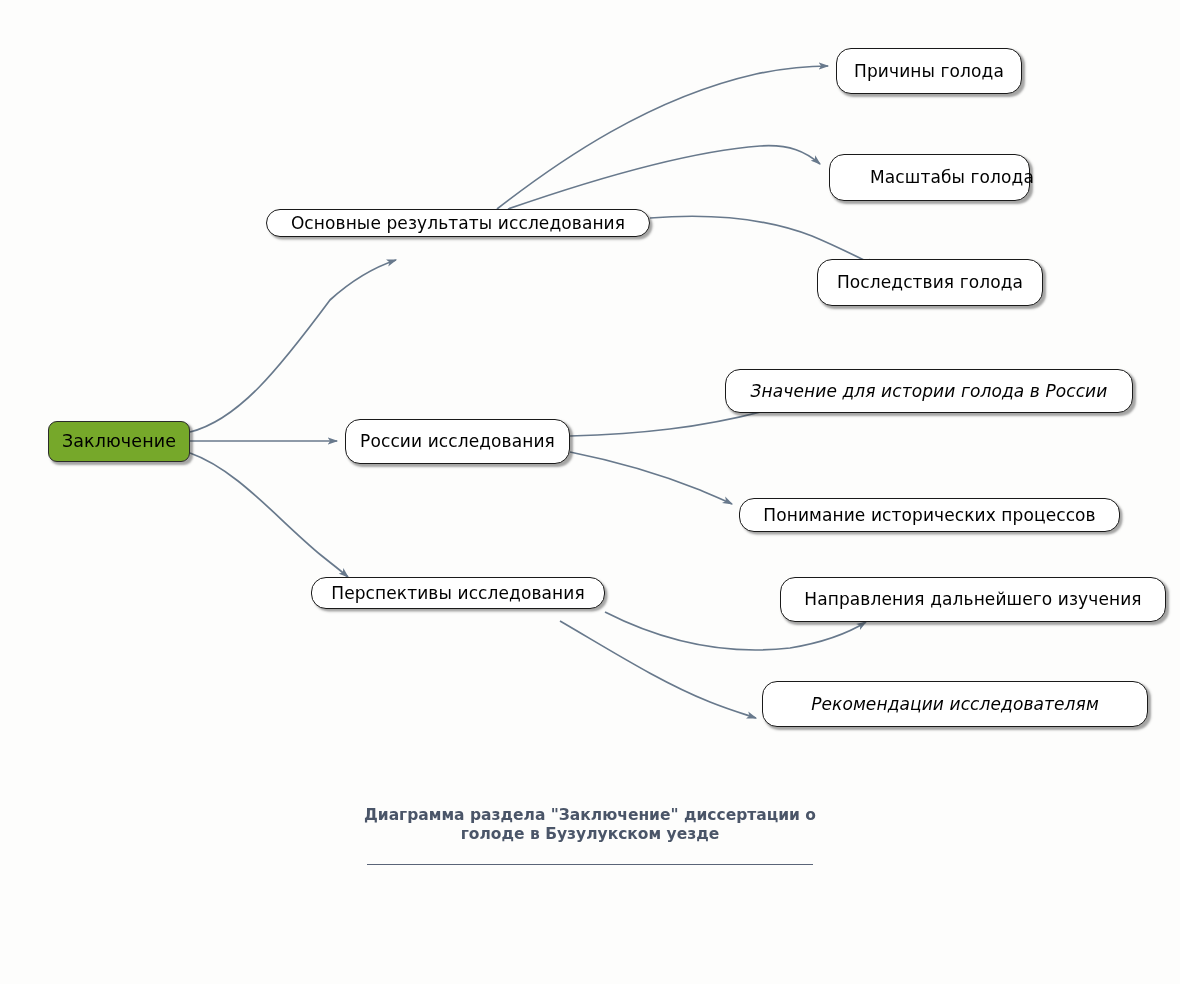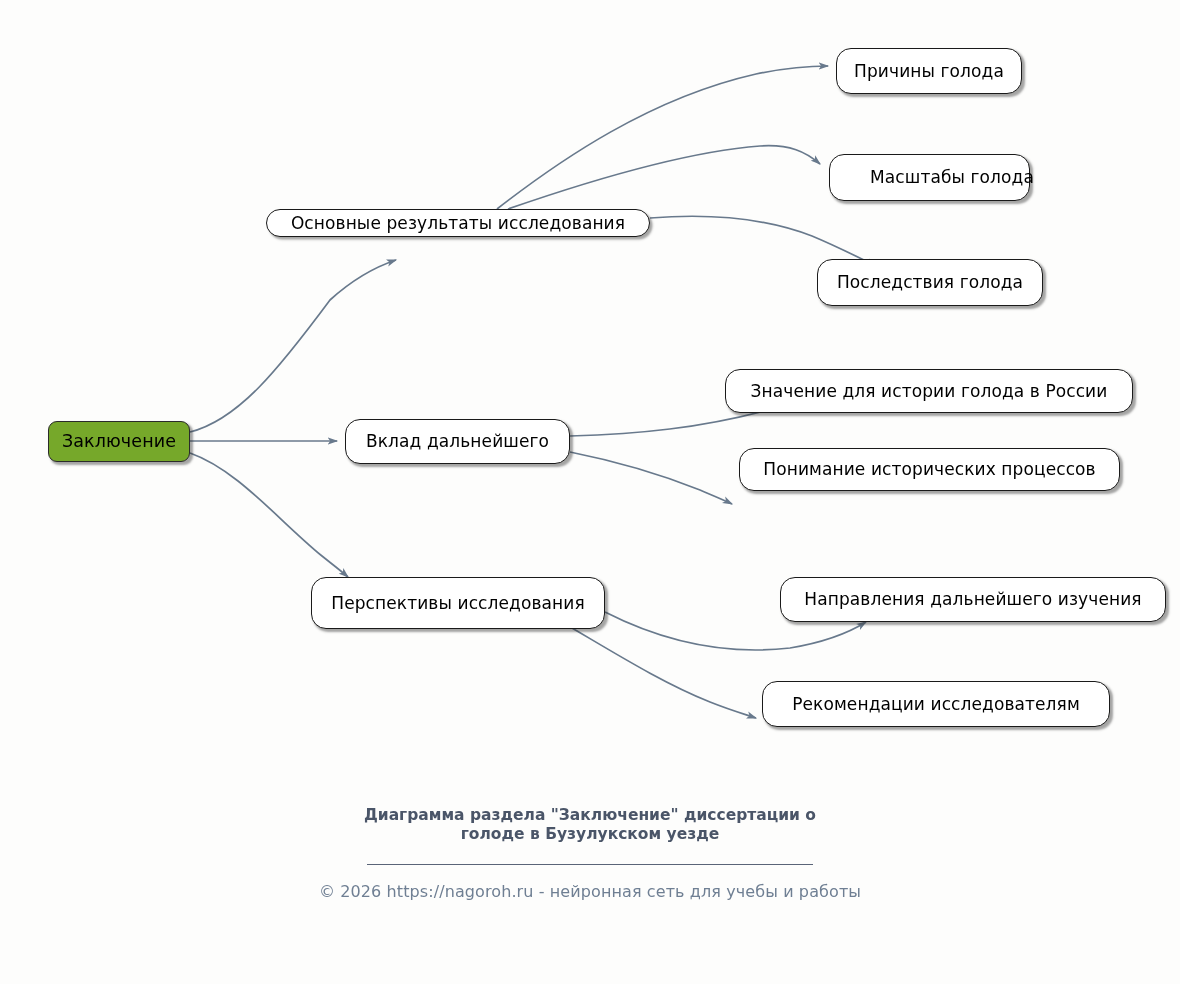--- a/index.html
+++ b/index.html
@@ -121,38 +121,37 @@
       <div class="node" style="left: 836px; top: 48px; width: 186px; height: 46px;">
         <span class="node-label">Причины голода</span>
       </div>
       <div class="node" style="left: 829px; top: 154px; width: 201px; height: 47px; padding-left: 45px;">
         <span class="node-label">Масштабы голода</span>
       </div>
       <div class="node" style="left: 817px; top: 259px; width: 226px; height: 47px;">
         <span class="node-label">Последствия голода</span>
       </div>
       <div class="node" style="left: 345px; top: 419px; width: 225px; height: 45px;">
-        <span class="node-label">Вклад дальнейшего</span>
+        <span class="node-label">России исследования</span>
       </div>
-      <div class="node" style="left: 725px; top: 369px; width: 408px; height: 44px;">
+      <div class="node" style="left: 725px; top: 369px; width: 408px; height: 44px; font-style: italic;">
         <span class="node-label">Значение для истории голода в России</span>
       </div>
-      <div class="node" style="left: 739px; top: 448px; width: 381px; height: 43px;">
+      <div class="node" style="left: 739px; top: 498px; width: 381px; height: 34px;">
         <span class="node-label">Понимание исторических процессов</span>
       </div>
-      <div class="node" style="left: 311px; top: 577px; width: 294px; height: 52px; align-items: center;">
+      <div class="node" style="left: 311px; top: 577px; width: 294px; height: 32px; align-items: center;">
         <span class="node-label">Перспективы исследования</span>
       </div>
       <div class="node" style="left: 736px; top: 577px; width: 386px; height: 45px; margin-left: 44px;">
         <span class="node-label">Направления дальнейшего изучения</span>
       </div>
-      <div class="node" style="left: 762px; top: 681px; width: 348px; height: 46px;">
+      <div class="node" style="left: 762px; top: 681px; width: 386px; height: 46px; font-style: italic;">
         <span class="node-label">Рекомендации исследователям</span>
       </div>
     </div>
 
   <div id="caption-block">
     <div id="caption-title">Диаграмма раздела "Заключение" диссертации о голоде в Бузулукском уезде</div>
     <div id="caption-rule"></div>
-    <div id="footer-text">© 2026 https://nagoroh.ru - нейронная сеть для учебы и работы</div>
   </div>
 
 </div>
 
 </body></html>

